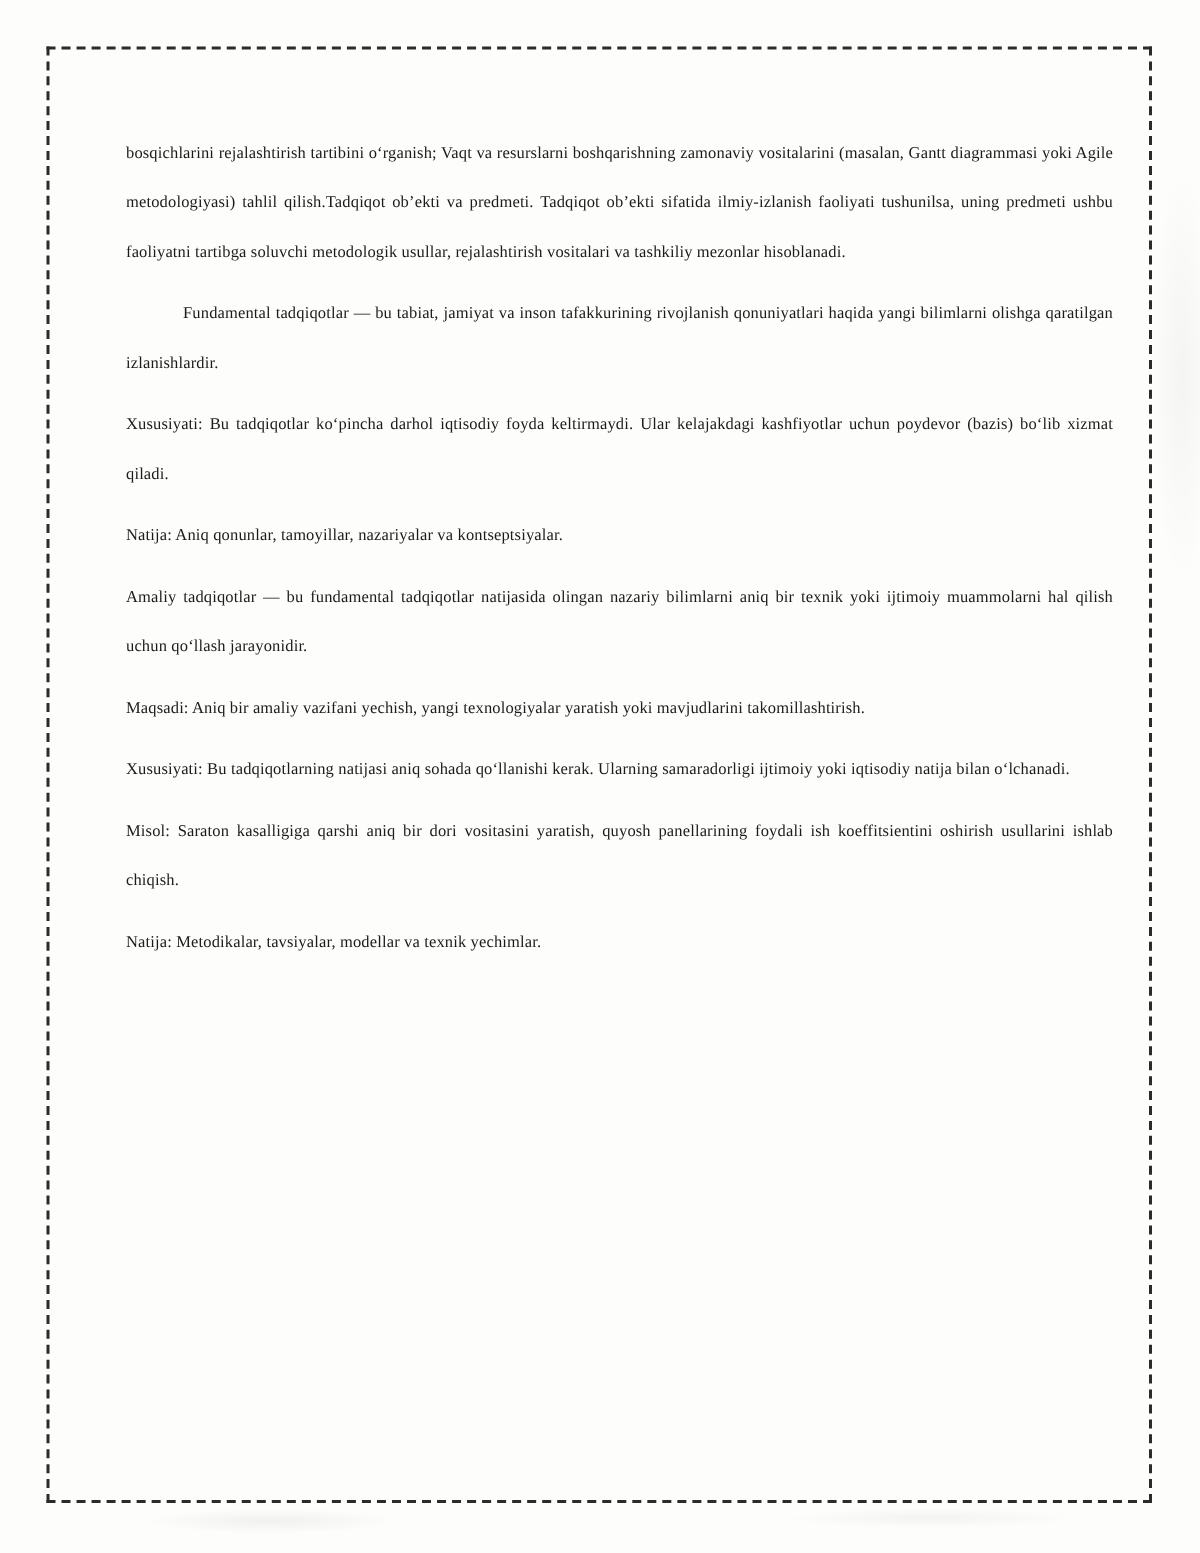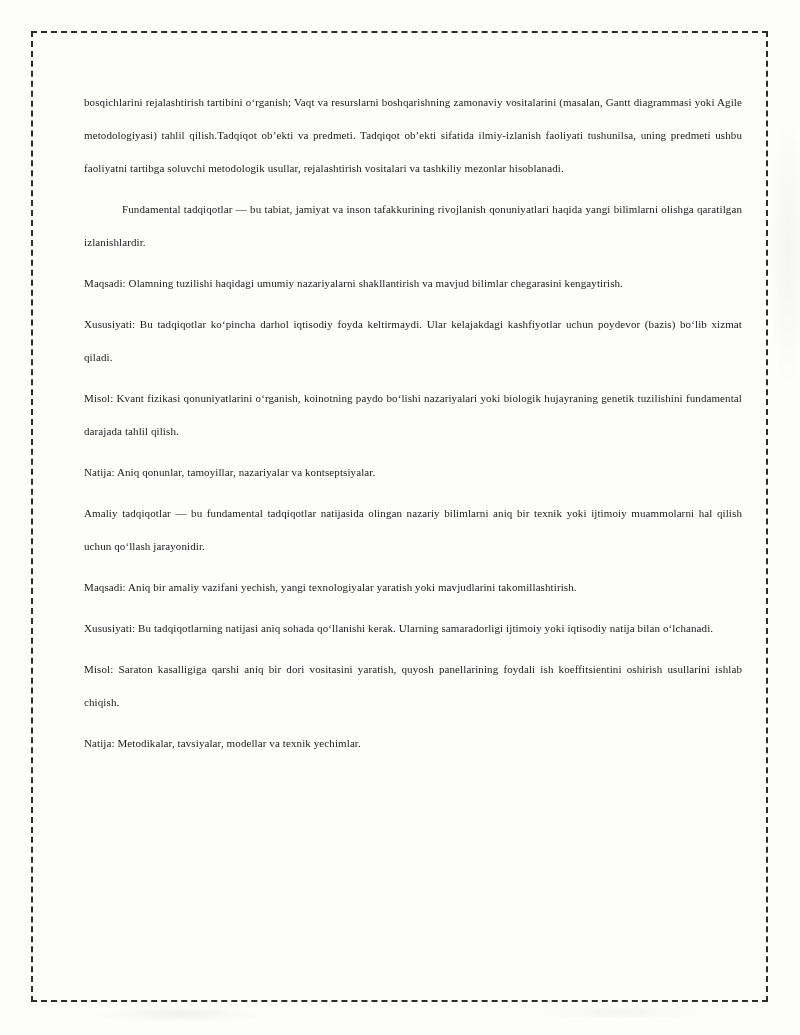--- a/index.html
+++ b/index.html
@@ -50,23 +50,21 @@
   }
 </style>
 </head>
 <body>
 
 <div class="page">
   <div class="page-border"></div>
   <div class="text-block">
     <p class="para">bosqichlarini rejalashtirish tartibini o‘rganish; Vaqt va resurslarni boshqarishning zamonaviy vositalarini (masalan, Gantt diagrammasi yoki Agile metodologiyasi) tahlil qilish.Tadqiqot ob’ekti va predmeti. Tadqiqot ob’ekti sifatida ilmiy-izlanish faoliyati tushunilsa, uning predmeti ushbu faoliyatni tartibga soluvchi metodologik usullar, rejalashtirish vositalari va tashkiliy mezonlar hisoblanadi.</p>
     <p class="para indent">Fundamental tadqiqotlar — bu tabiat, jamiyat va inson tafakkurining rivojlanish qonuniyatlari haqida yangi bilimlarni olishga qaratilgan izlanishlardir.</p>
-    <p class="para">Maqsadi: Olamning tuzilishi haqidagi umumiy nazariyalarni shakllantirish va mavjud bilimlar chegarasini kengaytirish.</p>
     <p class="para">Xususiyati: Bu tadqiqotlar ko‘pincha darhol iqtisodiy foyda keltirmaydi. Ular kelajakdagi kashfiyotlar uchun poydevor (bazis) bo‘lib xizmat qiladi.</p>
-    <p class="para">Misol: Kvant fizikasi qonuniyatlarini o‘rganish, koinotning paydo bo‘lishi nazariyalari yoki biologik hujayraning genetik tuzilishini fundamental darajada tahlil qilish.</p>
     <p class="para">Natija: Aniq qonunlar, tamoyillar, nazariyalar va kontseptsiyalar.</p>
     <p class="para">Amaliy tadqiqotlar — bu fundamental tadqiqotlar natijasida olingan nazariy bilimlarni aniq bir texnik yoki ijtimoiy muammolarni hal qilish uchun qo‘llash jarayonidir.</p>
     <p class="para">Maqsadi: Aniq bir amaliy vazifani yechish, yangi texnologiyalar yaratish yoki mavjudlarini takomillashtirish.</p>
     <p class="para">Xususiyati: Bu tadqiqotlarning natijasi aniq sohada qo‘llanishi kerak. Ularning samaradorligi ijtimoiy yoki iqtisodiy natija bilan o‘lchanadi.</p>
     <p class="para">Misol: Saraton kasalligiga qarshi aniq bir dori vositasini yaratish, quyosh panellarining foydali ish koeffitsientini oshirish usullarini ishlab chiqish.</p>
     <p class="para">Natija: Metodikalar, tavsiyalar, modellar va texnik yechimlar.</p>
   </div>
 </div>
 
 </body></html>

